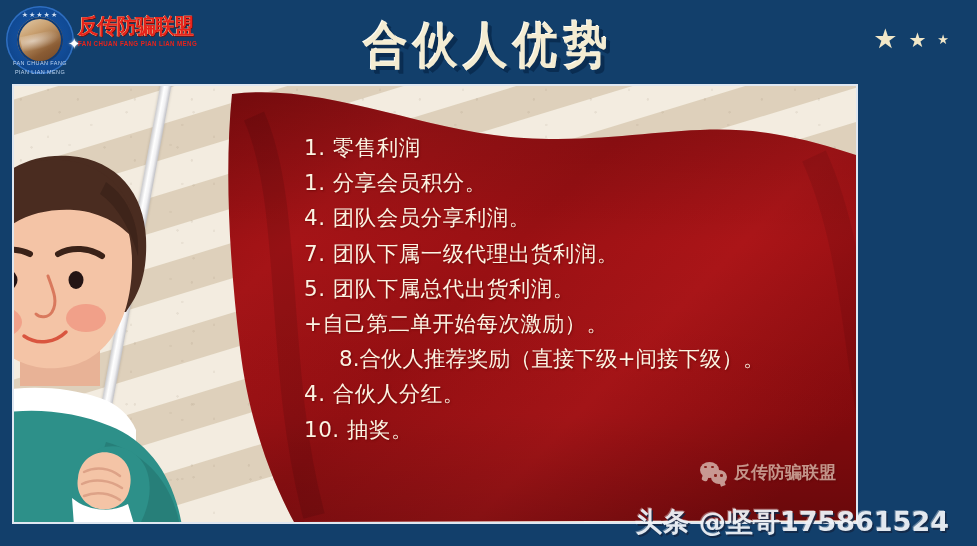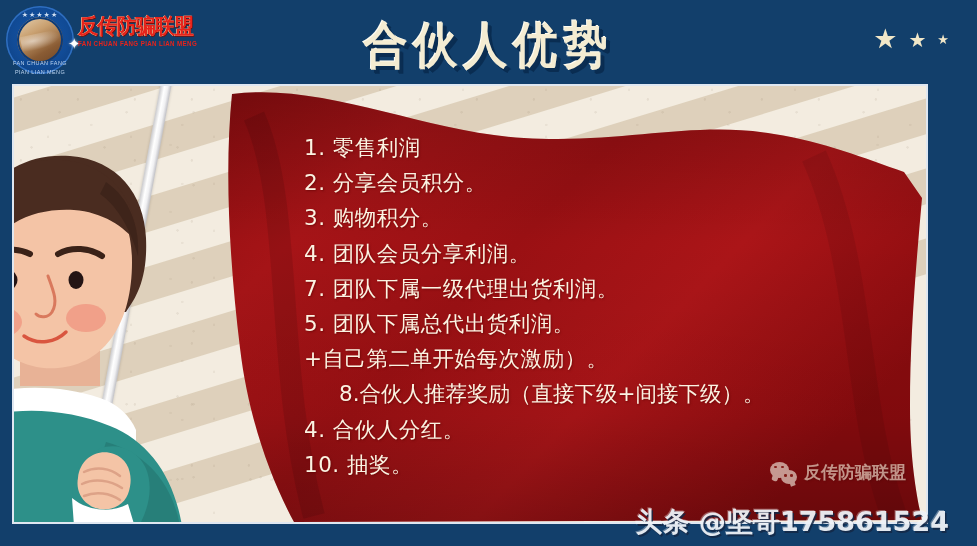--- a/index.html
+++ b/index.html
@@ -67,21 +67,21 @@
   }
 
   .stars{position:absolute;right:28px;top:26px;display:flex;align-items:center;gap:11px;}
   .star{color:#f1e7c8;line-height:1;display:block;}
   .star.s1{font-size:27px;}
   .star.s2{font-size:20px;}
   .star.s3{font-size:13px;}
 
   
   #frame{
-    position:absolute;left:12px;top:84px;width:916px;height:440px;
+    position:absolute;left:12px;top:84px;width:846px;height:440px;
     border:2px solid #dfe7f1;box-sizing:border-box;overflow:hidden;background:#efe6d6;
   }
   #bottombar{position:absolute;left:0;bottom:0;width:977px;height:22px;background:#123f6b;z-index:40;}
   #sidebarL{position:absolute;left:0;top:84px;width:12px;height:462px;background:#123f6b;z-index:39;}
   #sidebarR{position:absolute;right:0;top:84px;width:12px;height:462px;background:#123f6b;z-index:39;}
 
   
   #rays{position:absolute;left:0;top:0;width:100%;height:100%;background:#f3ece0;overflow:hidden;}
   #rays .ray{
     position:absolute;left:-10%;width:130%;height:34px;background:#d9cbb4;opacity:.85;
@@ -250,22 +250,21 @@
                  L 120,436
                  C 96,392 74,330 66,262
                  C 56,180 50,86 58,8 Z" fill="url(#shade)"></path>
         <path d="M 80,30 C 120,120 100,280 140,430" stroke="rgba(0,0,0,.10)" stroke-width="22" fill="none"></path>
         <path d="M 640,70 C 690,180 680,320 720,430" stroke="rgba(0,0,0,.08)" stroke-width="26" fill="none"></path>
       </svg>
     </div>
 
     <div id="list">
       <span class="li">1.  零售利润</span>
-      <span class="li">2.  分享会员积分。</span>
-      <span class="li">3.  购物积分。</span>
+      <span class="li">1.  分享会员积分。</span>
       <span class="li">4.  团队会员分享利润。</span>
       <span class="li">7.  团队下属一级代理出货利润。</span>
       <span class="li">5.  团队下属总代出货利润。</span>
       <span class="li cont">+自己第二单开始每次激励）。</span>
       <span class="li tight">8.合伙人推荐奖励（直接下级+间接下级）。</span>
       <span class="li">4.  合伙人分红。</span>
       <span class="li">10.  抽奖。</span>
     </div>
 
     <div id="person">

